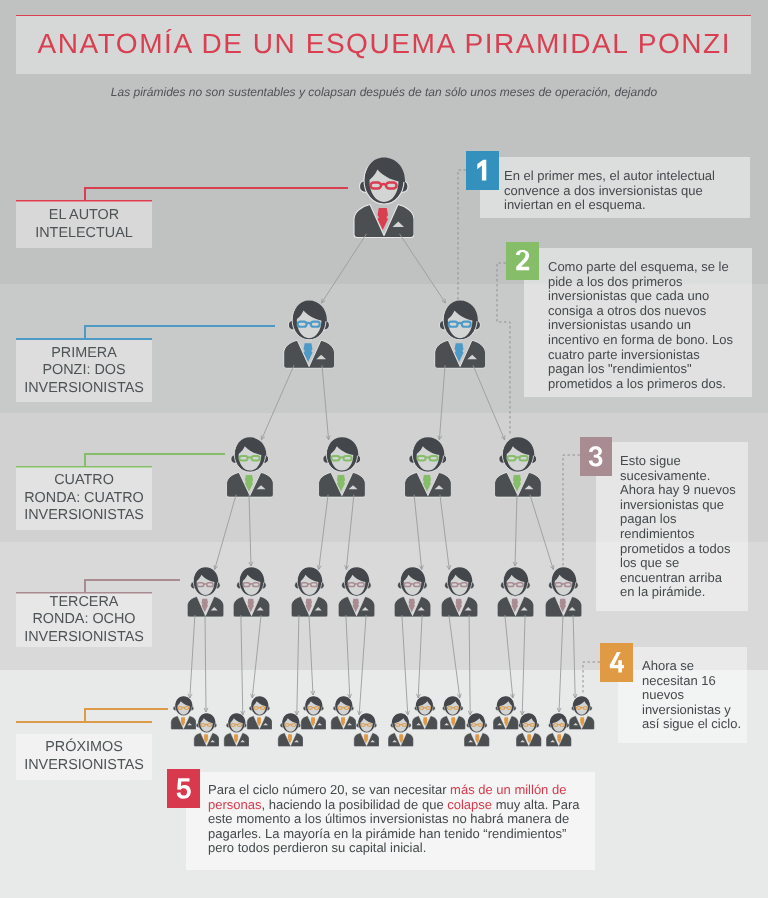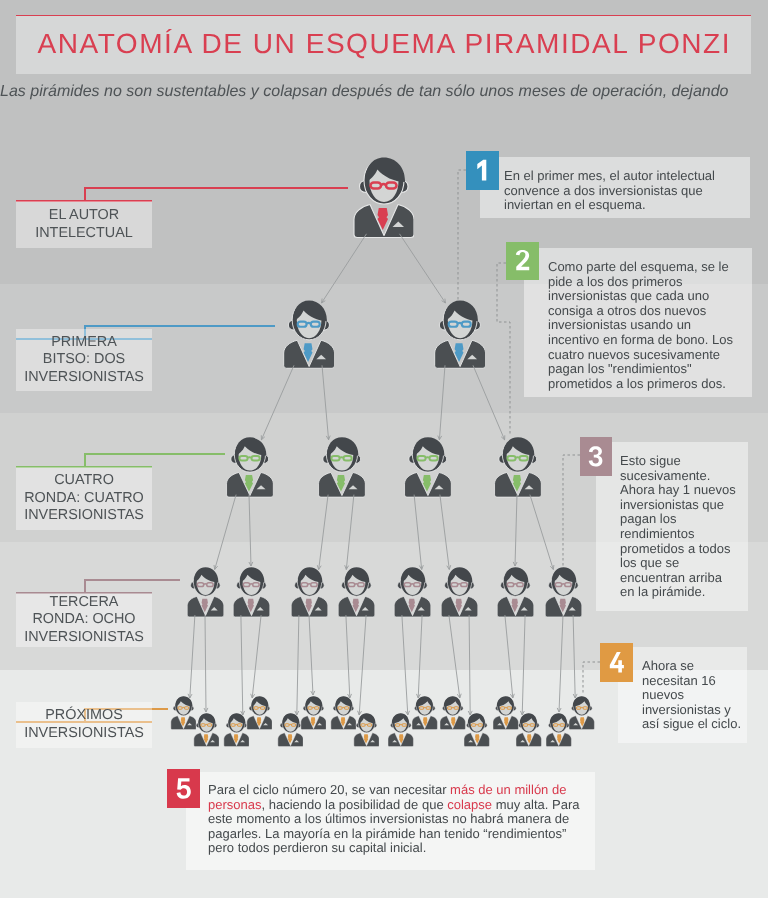--- a/index.html
+++ b/index.html
@@ -2,21 +2,21 @@
 <html><head>
 <meta charset="utf-8">
 <style>
 html,body{margin:0;padding:0;}
 body{width:768px;height:898px;overflow:hidden;background:#c0c1c1;font-family:"Liberation Sans",sans-serif;-webkit-font-smoothing:antialiased;text-rendering:geometricPrecision;}
 #page{position:relative;width:768px;height:898px;}
 .band{position:absolute;left:0;width:768px;}
 #title-box{position:absolute;left:16px;top:16px;width:735px;height:58px;background:#d6d7d7;}
 #title-rule{position:absolute;left:16px;top:15px;width:735px;height:2px;background:#d93f51;}
 #title-text{position:absolute;left:16px;top:15px;width:735px;height:58px;line-height:58px;text-align:center;color:#d93f51;font-size:27.8px;letter-spacing:1.5px;text-indent:1.5px;transform:scaleX(1.010);transform-origin:center;}
-#subtitle{position:absolute;left:0;top:84px;width:768px;text-align:left;color:#4e5356;font-size:16px;font-style:italic;line-height:16px;}
+#subtitle{position:absolute;left:0;top:84px;width:768px;text-align:center;color:#4e5356;font-size:12px;font-style:italic;line-height:16px;}
 .lvl-box{position:absolute;left:16px;width:136px;background:rgba(255,255,255,0.38);text-align:center;color:#4e5356;font-size:14.4px;line-height:17.6px;box-sizing:border-box;display:flex;flex-direction:column;justify-content:center;}
 .lvl-rule{position:absolute;left:16px;width:136px;height:1.5px;}
 .lvl-vert{position:absolute;width:1.5px;}
 .lvl-horiz{position:absolute;height:1.5px;}
 .person{position:absolute;}
 .callout{position:absolute;background:rgba(255,255,255,0.45);box-sizing:border-box;color:#44494c;font-size:13px;line-height:14.6px;}
 .num{position:absolute;}
 .numtxt{position:absolute;left:0;top:0;width:100%;height:100%;opacity:0;font-size:1px;}
 svg.lines{position:absolute;left:0;top:0;width:768px;height:898px;}
 </style>
@@ -38,23 +38,23 @@
 <div class="lvl-rule" style="top:200px;background:#d93f51"></div>
 <div class="lvl-horiz" style="left:84px;top:187px;width:264px;background:#d93f51"></div>
 <div class="lvl-vert" style="left:84px;top:187px;height:13px;background:#d93f51"></div>
 <div class="lvl-box" style="top:201px;height:47px">
       <div>EL AUTOR</div>
       <div>INTELECTUAL</div>
     </div>
 <div class="lvl-rule" style="top:338px;background:#4e9ac6"></div>
 <div class="lvl-horiz" style="left:84px;top:325px;width:191px;background:#4e9ac6"></div>
 <div class="lvl-vert" style="left:84px;top:325px;height:13px;background:#4e9ac6"></div>
-<div class="lvl-box" style="top:329px;height:62px">
+<div class="lvl-box" style="top:340px;height:62px">
       <div>PRIMERA</div>
-      <div>BITSO: DOS</div>
+      <div>PONZI: DOS</div>
       <div>INVERSIONISTAS</div>
     </div>
 <div class="lvl-rule" style="top:466px;background:#86bd69"></div>
 <div class="lvl-horiz" style="left:84px;top:453px;width:141px;background:#86bd69"></div>
 <div class="lvl-vert" style="left:84px;top:453px;height:13px;background:#86bd69"></div>
 <div class="lvl-box" style="top:467px;height:63px">
       <div>CUATRO</div>
       <div>RONDA: CUATRO</div>
       <div>INVERSIONISTAS</div>
     </div>
@@ -62,21 +62,21 @@
 <div class="lvl-horiz" style="left:84px;top:579px;width:96px;background:#a98b92"></div>
 <div class="lvl-vert" style="left:84px;top:579px;height:13px;background:#a98b92"></div>
 <div class="lvl-box" style="top:593px;height:54px">
       <div>TERCERA</div>
       <div>RONDA: OCHO</div>
       <div>INVERSIONISTAS</div>
     </div>
 <div class="lvl-rule" style="top:721px;background:#dd9a48"></div>
 <div class="lvl-horiz" style="left:84px;top:708px;width:84px;background:#dd9a48"></div>
 <div class="lvl-vert" style="left:84px;top:708px;height:13px;background:#dd9a48"></div>
-<div class="lvl-box" style="top:702px;height:46px">
+<div class="lvl-box" style="top:734px;height:46px">
       <div>PRÓXIMOS</div>
       <div>INVERSIONISTAS</div>
     </div>
 <div style="position:absolute;left:352.00px;top:156.50px;width:62.00px;height:82.00px">
       <svg class="person" width="62.0" height="82.0" viewBox="-3 -3 124 164" preserveAspectRatio="none">
 <g>
 <g stroke="#e6e7e7" stroke-width="2.2" stroke-linejoin="round">
 <path d="M26 44c-9 0-14 5-14 12 0 7 5 12 14 12z" fill="#43474b"></path>
 <path d="M95 44c9 0 14 5 14 12 0 7-5 12-14 12z" fill="#43474b"></path>
 <path d="M61 0c22 0 40 18 40 44 0 27-18 47-40 47S21 71 21 44C21 18 39 0 61 0z" fill="#43474b"></path>
@@ -794,30 +794,30 @@
     </svg>
 <div class="callout" style="left:480px;top:157px;width:270px;height:61px;padding:12px 2px 0 24px"><span>En el primer mes, el autor intelectual convence a dos inversionistas que inviertan en el esquema.</span></div>
 <div class="num" style="left:466px;top:151px;width:33px;height:39px;background:#3490bd">
       <svg width="33" height="39" viewBox="0 0 33 39" style="position:absolute;left:0;top:0">
         <g transform="translate(10.9,9.0)">
           <path fill="#fff" d="M5.0 20.5V5.6L0.4 9.2V4.0L6.4 -0.3H9.4v20.8z"></path>
         </g>
       </svg>
       <span class="numtxt">1</span>
     </div>
-<div class="callout" style="left:524px;top:248px;width:228px;height:149px;padding:12px 14px 0 24px"><span>Como parte del esquema, se le pide a los dos primeros inversionistas que cada uno consiga a otros dos nuevos inversionistas usando un incentivo en forma de bono. Los cuatro nuevos sucesivamente pagan los "rendimientos" prometidos a los primeros dos.</span></div>
+<div class="callout" style="left:524px;top:248px;width:228px;height:149px;padding:12px 14px 0 24px"><span>Como parte del esquema, se le pide a los dos primeros inversionistas que cada uno consiga a otros dos nuevos inversionistas usando un incentivo en forma de bono. Los cuatro parte inversionistas pagan los "rendimientos" prometidos a los primeros dos.</span></div>
 <div class="num" style="left:506px;top:242px;width:33px;height:38px;background:#86bd69">
       <svg width="33" height="38" viewBox="0 0 33 39" style="position:absolute;left:0;top:0">
         <g transform="translate(9.5,8.5)">
           <path fill="#fff" d="M0.6 20.5v-3.7s6-5.9 7.7-8.2c1.2-1.6 1.7-2.8 1.7-4.1 0-1.7-1.1-2.8-2.9-2.8-1.8 0-2.9 1.2-3.2 3.4L0.2 4.5C0.6 1.7 3-0.3 7.2-0.3c4 0 6.6 2.3 6.6 5.7 0 2.1-1 4-3.4 6.6-1.3 1.4-4.8 4.8-4.8 4.8h8.3v3.7z"></path>
         </g>
       </svg>
       <span class="numtxt">2</span>
     </div>
-<div class="callout" style="left:596px;top:442px;width:152px;height:169px;padding:12px 10px 0 24px"><span>Esto sigue sucesivamente. Ahora hay 1 nuevos inversionistas que pagan los rendimientos prometidos a todos los que se encuentran arriba en la pirámide.</span></div>
+<div class="callout" style="left:596px;top:442px;width:152px;height:169px;padding:12px 10px 0 24px"><span>Esto sigue sucesivamente. Ahora hay 9 nuevos inversionistas que pagan los rendimientos prometidos a todos los que se encuentran arriba en la pirámide.</span></div>
 <div class="num" style="left:580px;top:437px;width:32px;height:39px;background:#a98b92">
       <svg width="32" height="39" viewBox="0 0 33 39" style="position:absolute;left:0;top:0">
         <g transform="translate(9.0,9.0)">
           <path fill="#fff" d="M7 20.8c-4 0-6.6-2.2-7-5.8l3.7-0.7c0.3 2.2 1.5 3.3 3.4 3.3 2 0 3.3-1.2 3.3-3.1 0-1.9-1.3-2.9-3.7-2.9H5.2V8.6h1.4c2.2 0 3.4-1 3.4-2.7 0-1.7-1.2-2.8-3-2.8-1.8 0-2.9 1.1-3.2 3.1L0.2 5.5C0.7 2 3.3-0.1 7.1-0.1c3.9 0 6.5 2.1 6.5 5.3 0 2.2-1.2 3.8-3.4 4.6 2.5 0.8 3.9 2.6 3.9 5 0 3.6-2.8 6-7.1 6z"></path>
         </g>
       </svg>
       <span class="numtxt">3</span>
     </div>
 <div class="callout" style="left:618px;top:647px;width:129px;height:96px;padding:12px 2px 0 24px"><span>Ahora se necesitan 16 nuevos inversionistas y así sigue el ciclo.</span></div>
 <div class="num" style="left:600px;top:643px;width:33px;height:39px;background:#e09a43">

